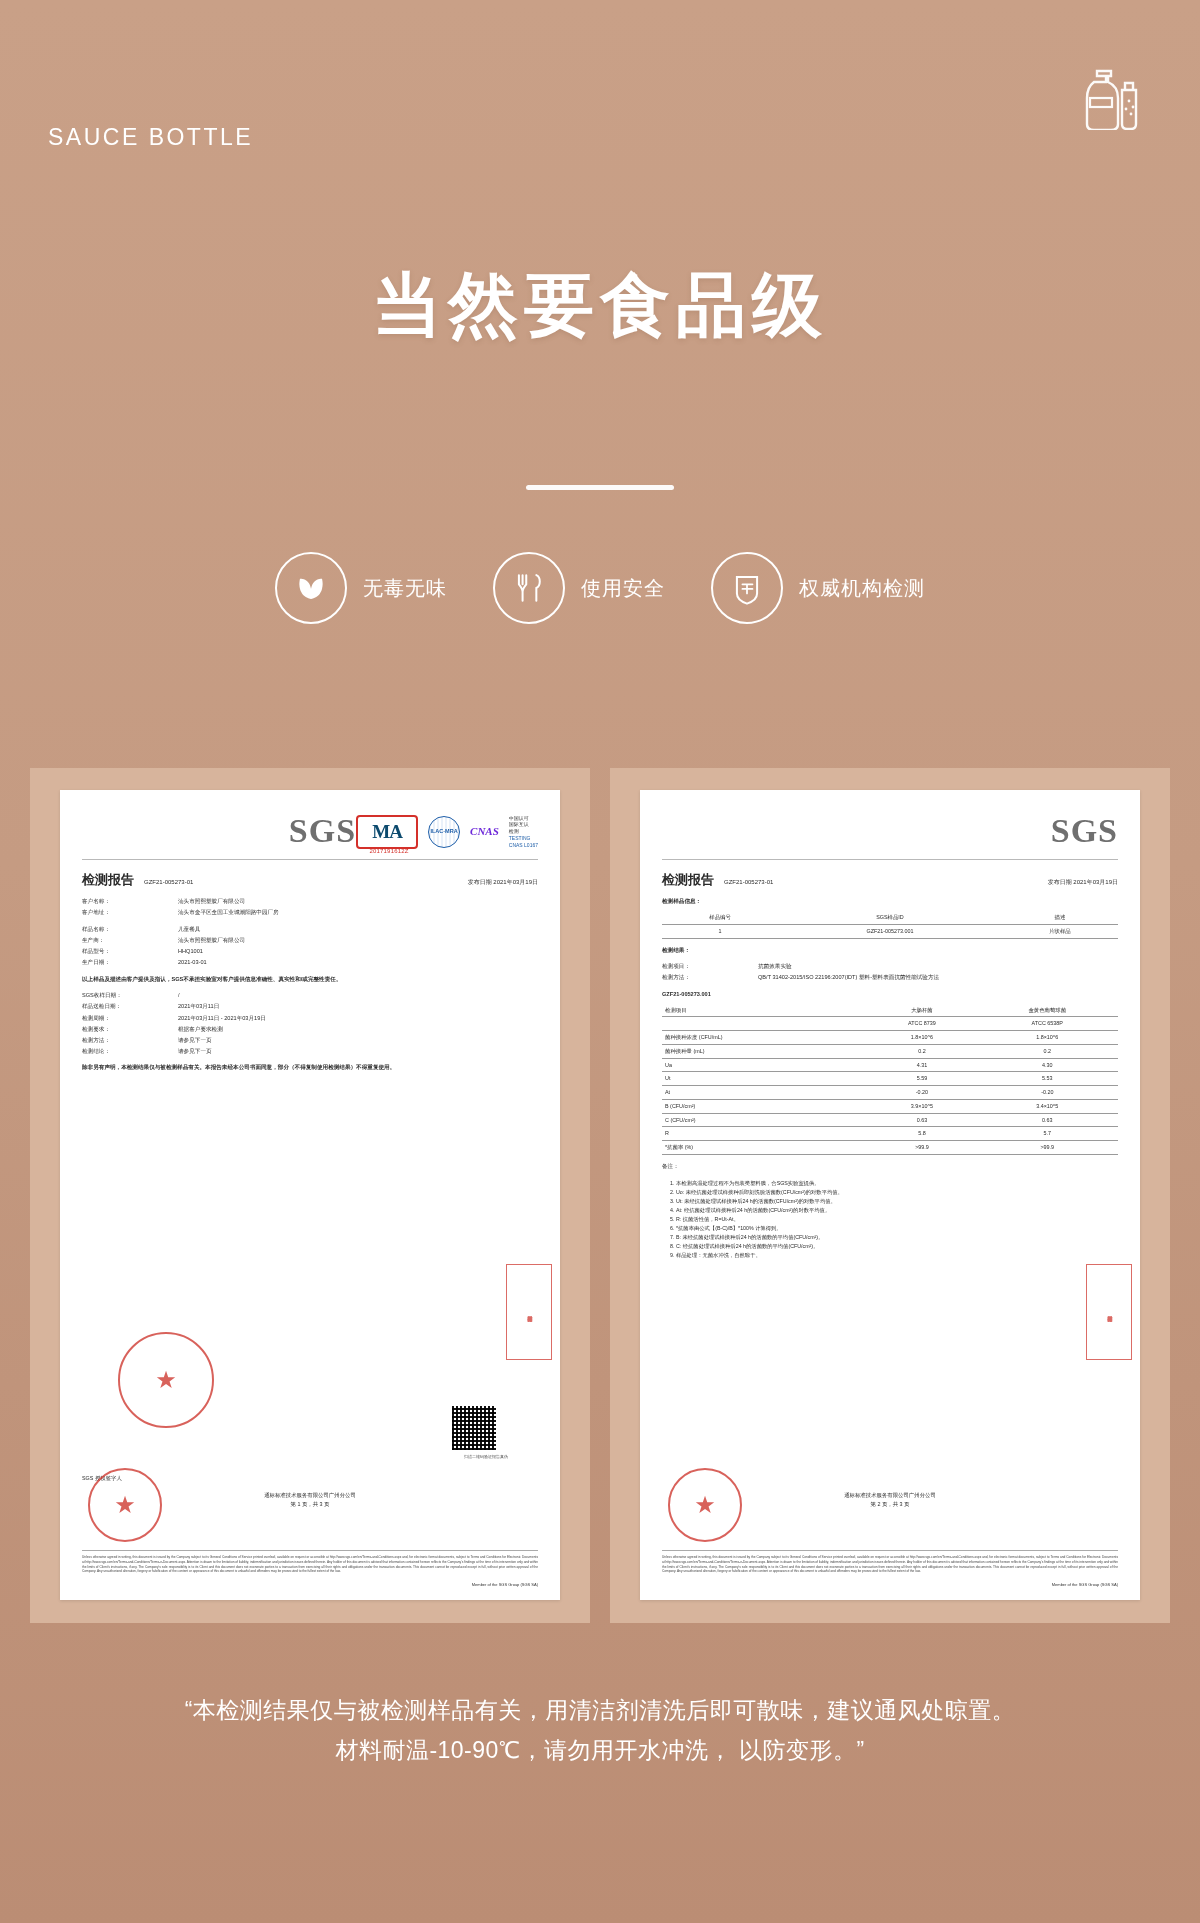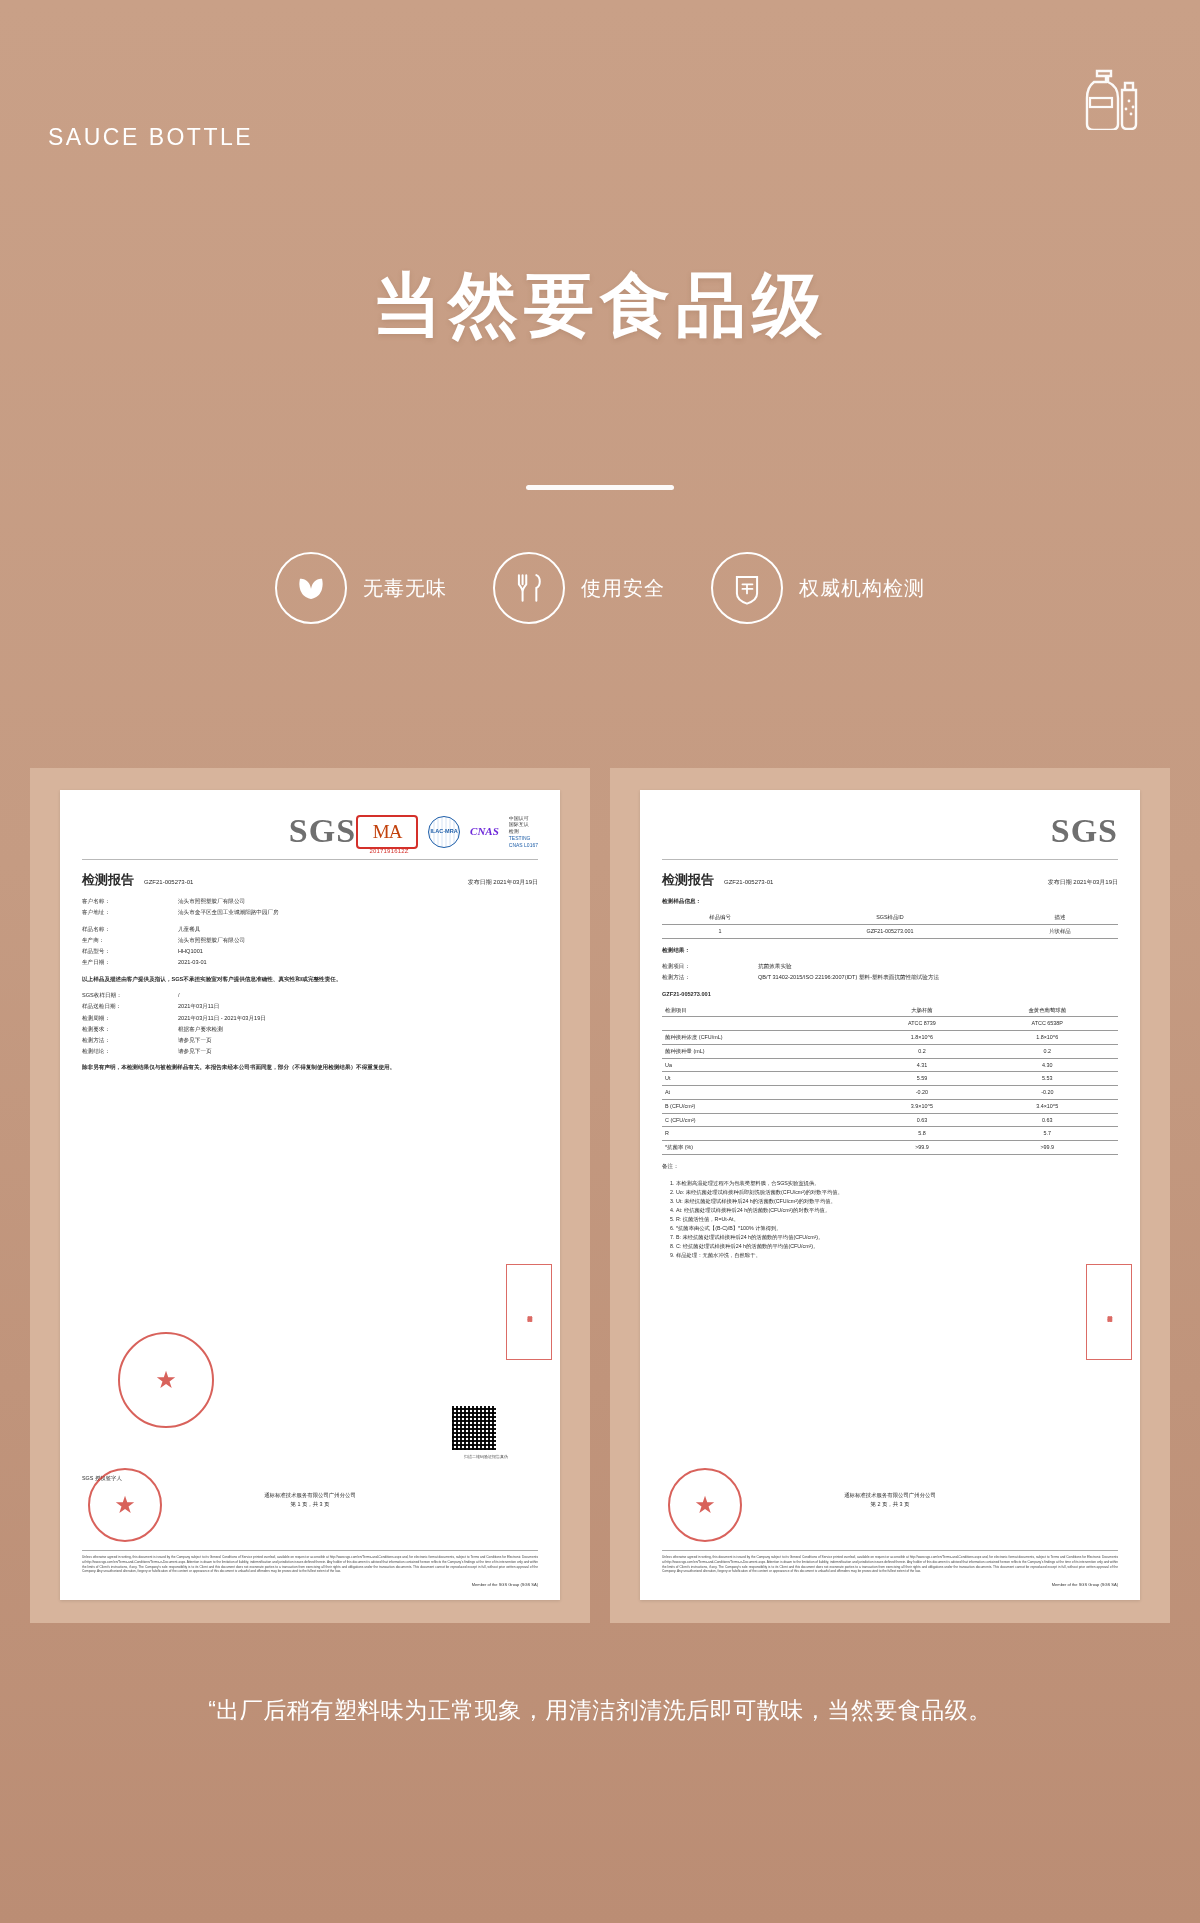--- a/index.html
+++ b/index.html
@@ -156,21 +156,21 @@
   .badges { display: flex; align-items: center; gap: 10px; }
   .badge-ma {
     width: 62px; height: 34px;
     border: 2px solid #d4302a;
     border-radius: 4px;
     position: relative;
     display: flex; align-items: center; justify-content: center;
   }
   .badge-ma .ma-text {
     font-family: "Liberation Serif", serif;
-    font-size: 19px; font-weight: normal; color: #c2410c; letter-spacing: -1px;
+    font-size: 19px; font-weight: bold; color: #0c4a6e; letter-spacing: -1px;
   }
   .badge-ma .ma-num {
     position: absolute; bottom: -10px; left: 0; width: 62px;
     text-align: center; font-size: 6px; color: #d4302a; letter-spacing: .2px;
   }
   .badge-circle {
     width: 32px; height: 32px; border-radius: 50%;
     border: 1.5px solid #1f5fa9;
     display: flex; align-items: center; justify-content: center;
     font-size: 5.5px; color: #1f5fa9; font-weight: bold;
@@ -608,16 +608,17 @@
           Unless otherwise agreed in writing, this document is issued by the Company subject to its General Conditions of Service printed overleaf, available on request or accessible at http://www.sgs.com/en/Terms-and-Conditions.aspx and, for electronic format documents, subject to Terms and Conditions for Electronic Documents at http://www.sgs.com/en/Terms-and-Conditions/Terms-e-Document.aspx. Attention is drawn to the limitation of liability, indemnification and jurisdiction issues defined therein. Any holder of this document is advised that information contained hereon reflects the Company's findings at the time of its intervention only and within the limits of Client's instructions, if any. The Company's sole responsibility is to its Client and this document does not exonerate parties to a transaction from exercising all their rights and obligations under the transaction documents. This document cannot be reproduced except in full, without prior written approval of the Company. Any unauthorized alteration, forgery or falsification of the content or appearance of this document is unlawful and offenders may be prosecuted to the fullest extent of the law.
         </div>
         <div class="member">Member of the SGS Group (SGS SA)</div>
 
       </div>
     </div>
 
   </div>
 
   <div class="footnote">
-    <div>“出厂后稍有塑料味为正常现象，用清洁剂清洗后即可散味，当然要食品级。</div>
+    <div>“本检测结果仅与被检测样品有关，用清洁剂清洗后即可散味，建议通风处晾置。</div>
+    <div>材料耐温-10-90℃，请勿用开水冲洗， 以防变形。”</div>
   </div>
 
 </div>
 
 </body></html>

